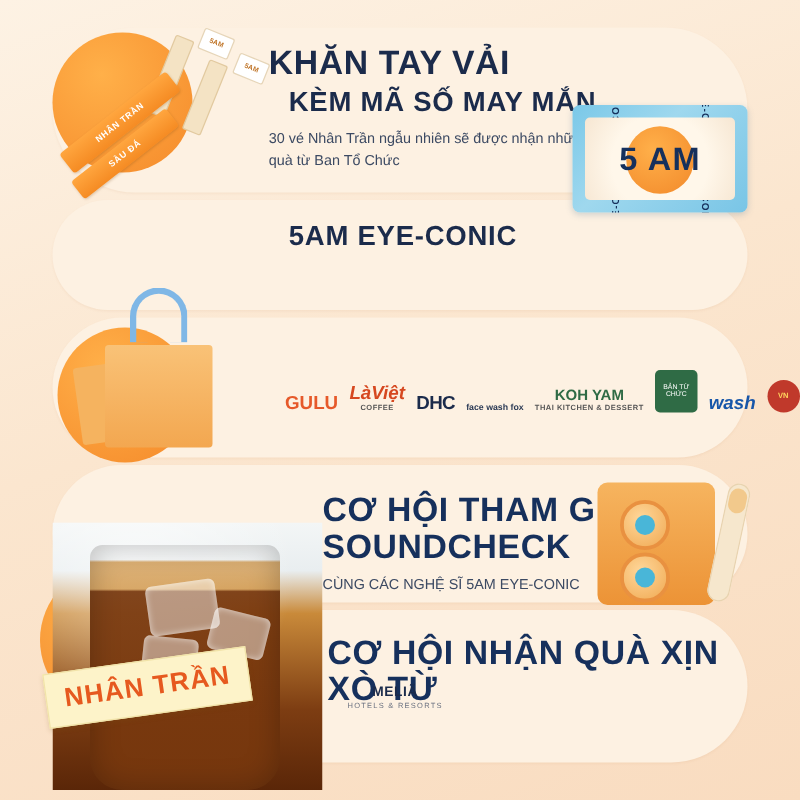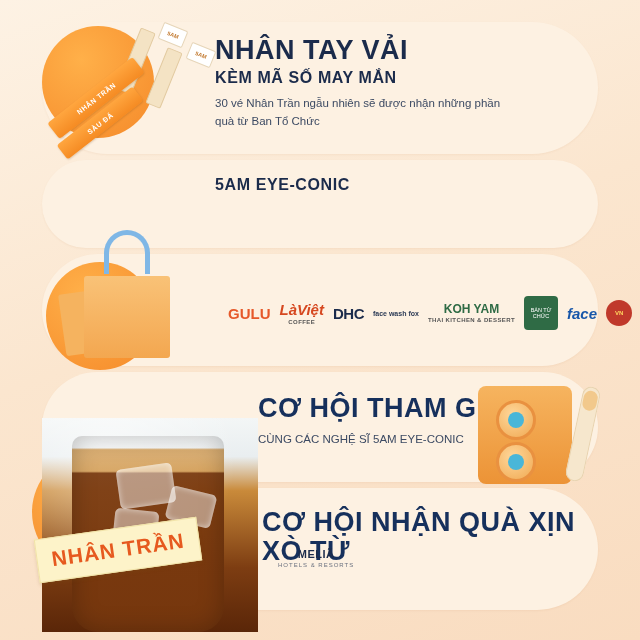--- a/index.html
+++ b/index.html
@@ -27,22 +27,22 @@
   #row4 { left: 42px;  top: 372px; width: 556px; height: 110px; }
   #row5 { left: 42px;  top: 488px; width: 556px; height: 122px; }
 
   
   .txt { position: absolute; }
   .h1 {
     font-size: 27px; font-weight: bold; letter-spacing: .5px;
     color: #1b2b4b; line-height: 1.08;
   }
   .h2 {
-    font-size: 16px; font-weight: bold; letter-spacing: .6px;
-    color: #1b2b4b; margin-top: 4px;
+    font-size: 22px; font-weight: bold; letter-spacing: .6px;
+    color: #1b2b4b; margin-top: 4px; margin-left: 16px;
   }
   .body {
     font-size: 11.5px; color: #3c4a63; line-height: 1.55; margin-top: 8px;
   }
   .h1.blue { color: #16305c; }
 
   #t1 { left: 215px; top: 36px;  width: 300px; }
   #t2 { left: 215px; top: 172px; width: 260px; }
   #t3 { left: 222px; top: 262px; width: 330px; }
   #t4 { left: 258px; top: 394px; width: 250px; }
@@ -130,21 +130,21 @@
     background: linear-gradient(180deg,#f9c277,#f3a750); border-radius: 3px;
   }
   #bag .handle {
     position: absolute; left: 44px; top: 18px; width: 46px; height: 44px;
     border: 5px solid #7fb7e6; border-bottom: none;
     border-radius: 26px 26px 0 0;
   }
 
   
   .brands { position: absolute; display: flex; align-items: center; }
-  #brands1 { left: 228px; top: 296px; gap: 9px; }
+  #brands1 { left: 228px; top: 296px; gap: 9px; align-items: flex-end; }
   .bchip {
     display: flex; flex-direction: column; align-items: center; justify-content: center;
     font-weight: bold; line-height: 1;
   }
   .bchip .main { font-size: 15px; }
   .bchip .sub  { font-size: 6px; font-weight: bold; letter-spacing: .4px; margin-top: 2px; color: #555; }
   .gulu  { color: #e6592a; }
   .laviet{ color: #d64820; font-size: 16px; font-style: italic; }
   .dhc   { color: #1b2b4b; font-size: 19px; letter-spacing: -.5px; }
   .fwf   { color: #2b3a55; font-size: 7px; text-align: center; }
@@ -264,25 +264,35 @@
     <div class="tag" id="tg-b">5AM</div>
     <div class="band" id="band-a">
       <span class="lbl">NHÂN TRẦN</span>
     </div>
     <div class="band" id="band-b">
       <span class="lbl">SÀU ĐÁ</span>
     </div>
   </div>
 
   <div class="txt" id="t1">
-    <div class="h1">NHÂN TAY VẢI</div>
+    <div class="h1">KHĂN TAY VẢI</div>
     <div class="h2">KÈM MÃ SỐ MAY MẮN</div>
     <div class="body">30 vé Nhân Trần ngẫu nhiên sẽ được nhận những phần quà từ Ban Tổ Chức</div>
   </div>
 
+  <div id="bandana">
+    <div class="bw tl">EYE-CONIC</div>
+    <div class="bw tr">EYE-CONIC</div>
+    <div class="bw bl">EYE-CONIC</div>
+    <div class="bw br">EYE-CONIC</div>
+    <div class="inner">
+      <div class="sun"></div>
+      <div class="big">5 AM</div>
+    </div>
+  </div>
 
   <div class="txt" id="t2">
     <div class="h2">5AM EYE-CONIC</div>
   </div>
 
   <div id="bag">
     <div class="back"></div>
     <div class="handle"></div>
     <div class="body"></div>
   </div>
@@ -301,27 +311,28 @@
     </div>
     <div class="bchip">
       <span class="fwf">face wash fox</span>
     </div>
     <div class="bchip">
       <span class="kohyam">KOH YAM</span>
       <span class="sub">THAI KITCHEN &amp; DESSERT</span>
     </div>
     <div class="seal">BẢN TỪ CHỨC</div>
     <div class="bchip">
-      <span class="main lavie">face</span>
+      <span class="main lavie">wash</span>
     </div>
     <div class="redcirc">VN</div>
   </div>
 
   <div class="txt" id="t4">
     <div class="h1 blue">CƠ HỘI THAM GIA</div>
+    <div class="h1 blue">SOUNDCHECK</div>
     <div class="body">CÙNG CÁC NGHỆ SĨ 5AM EYE-CONIC</div>
   </div>
 
   <div id="speaker">
     <div class="box">
       <div class="cone c1">
         <div class="dot"></div>
       </div>
       <div class="cone c2">
         <div class="dot"></div>

